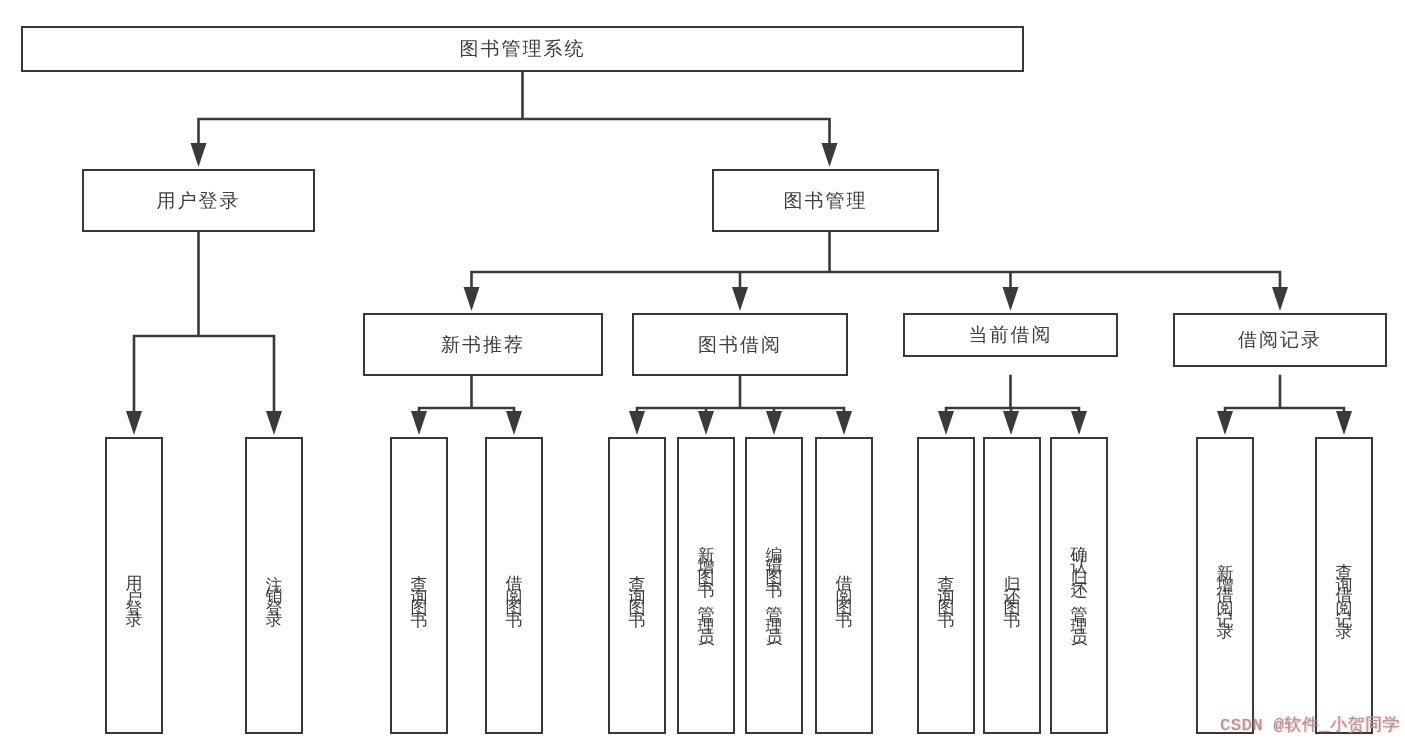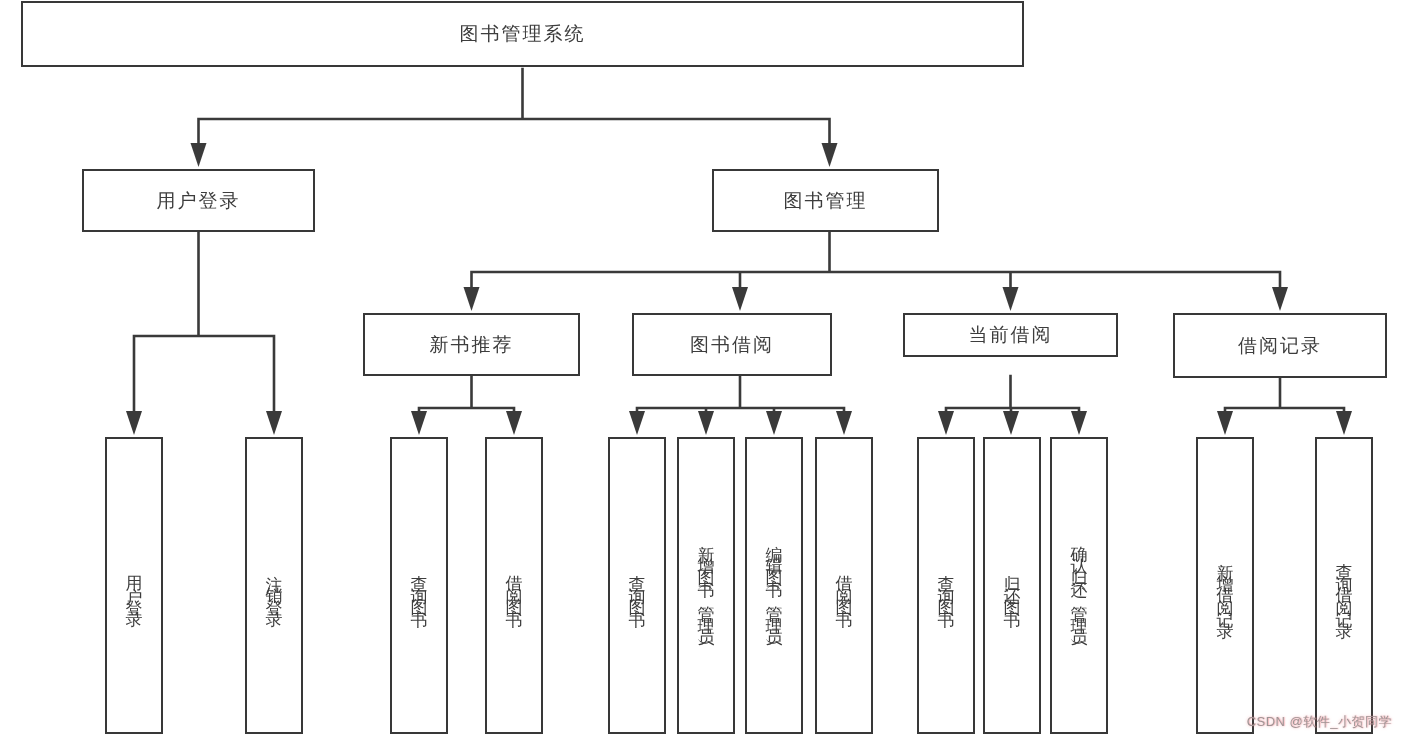--- a/index.html
+++ b/index.html
@@ -36,27 +36,28 @@
   .v-node {
     writing-mode: vertical-rl;
     text-orientation: mixed;
     font-size: 17px;
     letter-spacing: 12px;
     line-height: 1;
     white-space: nowrap;
   }
   .watermark {
     position: absolute;
-    right: 13px;
+    right: 5px;
     top: 713px;
-    font-size: 13px;
+    font-size: 17px;
     letter-spacing: 0.5px;
     color: #9e9595;
     text-shadow: 0 0 3px rgba(240,120,130,0.55), 1px 0 1px rgba(235,130,140,0.45);
     white-space: nowrap;
+    font-family: Liberation Mono, monospace;
   }
 </style>
 </head>
 <body>
 
 <div class="canvas">
 
   <svg class="connectors" viewBox="0 0 1405 747" xmlns="http://www.w3.org/2000/svg">
     <g stroke="#3a3a3a" stroke-width="2.6" fill="none" stroke-linecap="square">
 
@@ -97,29 +98,29 @@
 
       <polygon points="938,411 954,411 946,435"></polygon>
       <polygon points="1003,411 1019,411 1011,435"></polygon>
       <polygon points="1071,411 1087,411 1079,435"></polygon>
 
       <polygon points="1217,411 1233,411 1225,435"></polygon>
       <polygon points="1336,411 1352,411 1344,435"></polygon>
     </g>
   </svg>
 
-  <div class="node h-node" style="left:21px; top:1px; width:1003px; height:66px;font-family:Liberation Mono, monospace;">图书管理系统</div>
+  <div class="node h-node" style="left:21px; top:26px; width:1003px; height:46px;font-family:Liberation Mono, monospace;">图书管理系统</div>
 
   <div class="node h-node" style="left:82px; top:169px; width:233px; height:63px;">用户登录</div>
   <div class="node h-node" style="left:712px; top:169px; width:227px; height:63px;">图书管理</div>
 
-  <div class="node h-node" style="left:363px; top:313px; width:217px; height:63px;">新书推荐</div>
-  <div class="node h-node" style="left:632px; top:313px; width:200px; height:63px;">图书借阅</div>
+  <div class="node h-node" style="left:363px; top:313px; width:240px; height:63px;">新书推荐</div>
+  <div class="node h-node" style="left:632px; top:313px; width:216px; height:63px;">图书借阅</div>
   <div class="node h-node" style="left:903px; top:313px; width:215px; height:44px;">当前借阅</div>
-  <div class="node h-node" style="left:1173px; top:313px; width:214px; height:65px;">借阅记录</div>
+  <div class="node h-node" style="left:1173px; top:313px; width:214px; height:54px;">借阅记录</div>
 
   <div class="node v-node" style="left:105px; top:437px; width:58px; height:297px;">用户登录</div>
   <div class="node v-node" style="left:245px; top:437px; width:58px; height:297px;">注销登录</div>
 
   <div class="node v-node" style="left:390px; top:437px; width:58px; height:297px;">查询图书</div>
   <div class="node v-node" style="left:485px; top:437px; width:58px; height:297px;">借阅图书</div>
 
   <div class="node v-node" style="left:608px; top:437px; width:58px; height:297px;">查询图书</div>
   <div class="node v-node" style="left:677px; top:437px; width:58px; height:297px;">新增图书（管理员）</div>
   <div class="node v-node" style="left:745px; top:437px; width:58px; height:297px;">编辑图书（管理员）</div>

